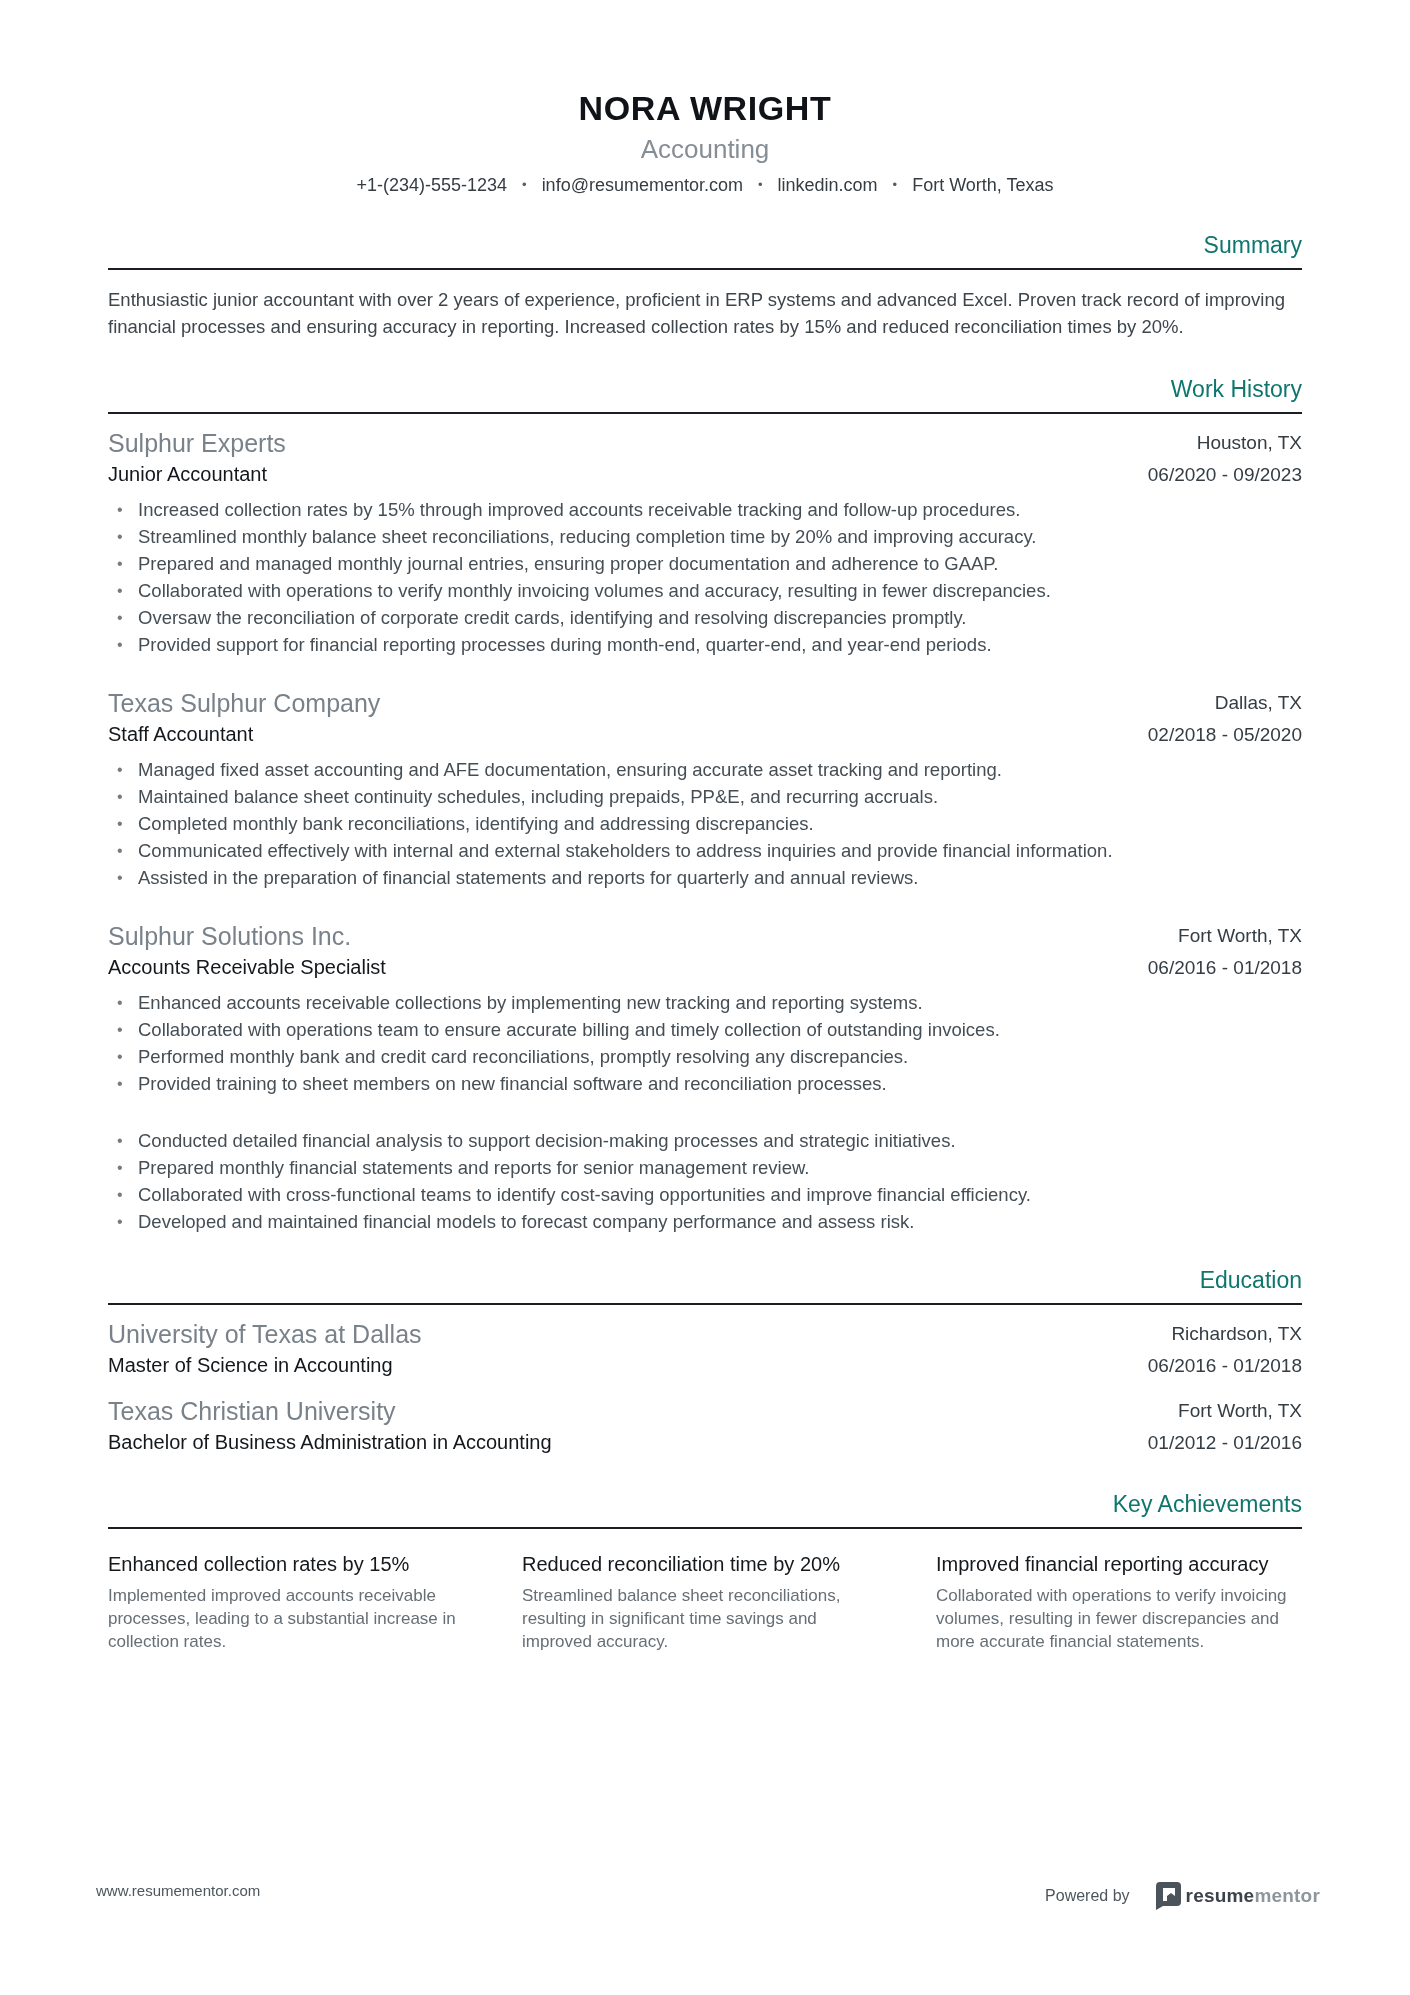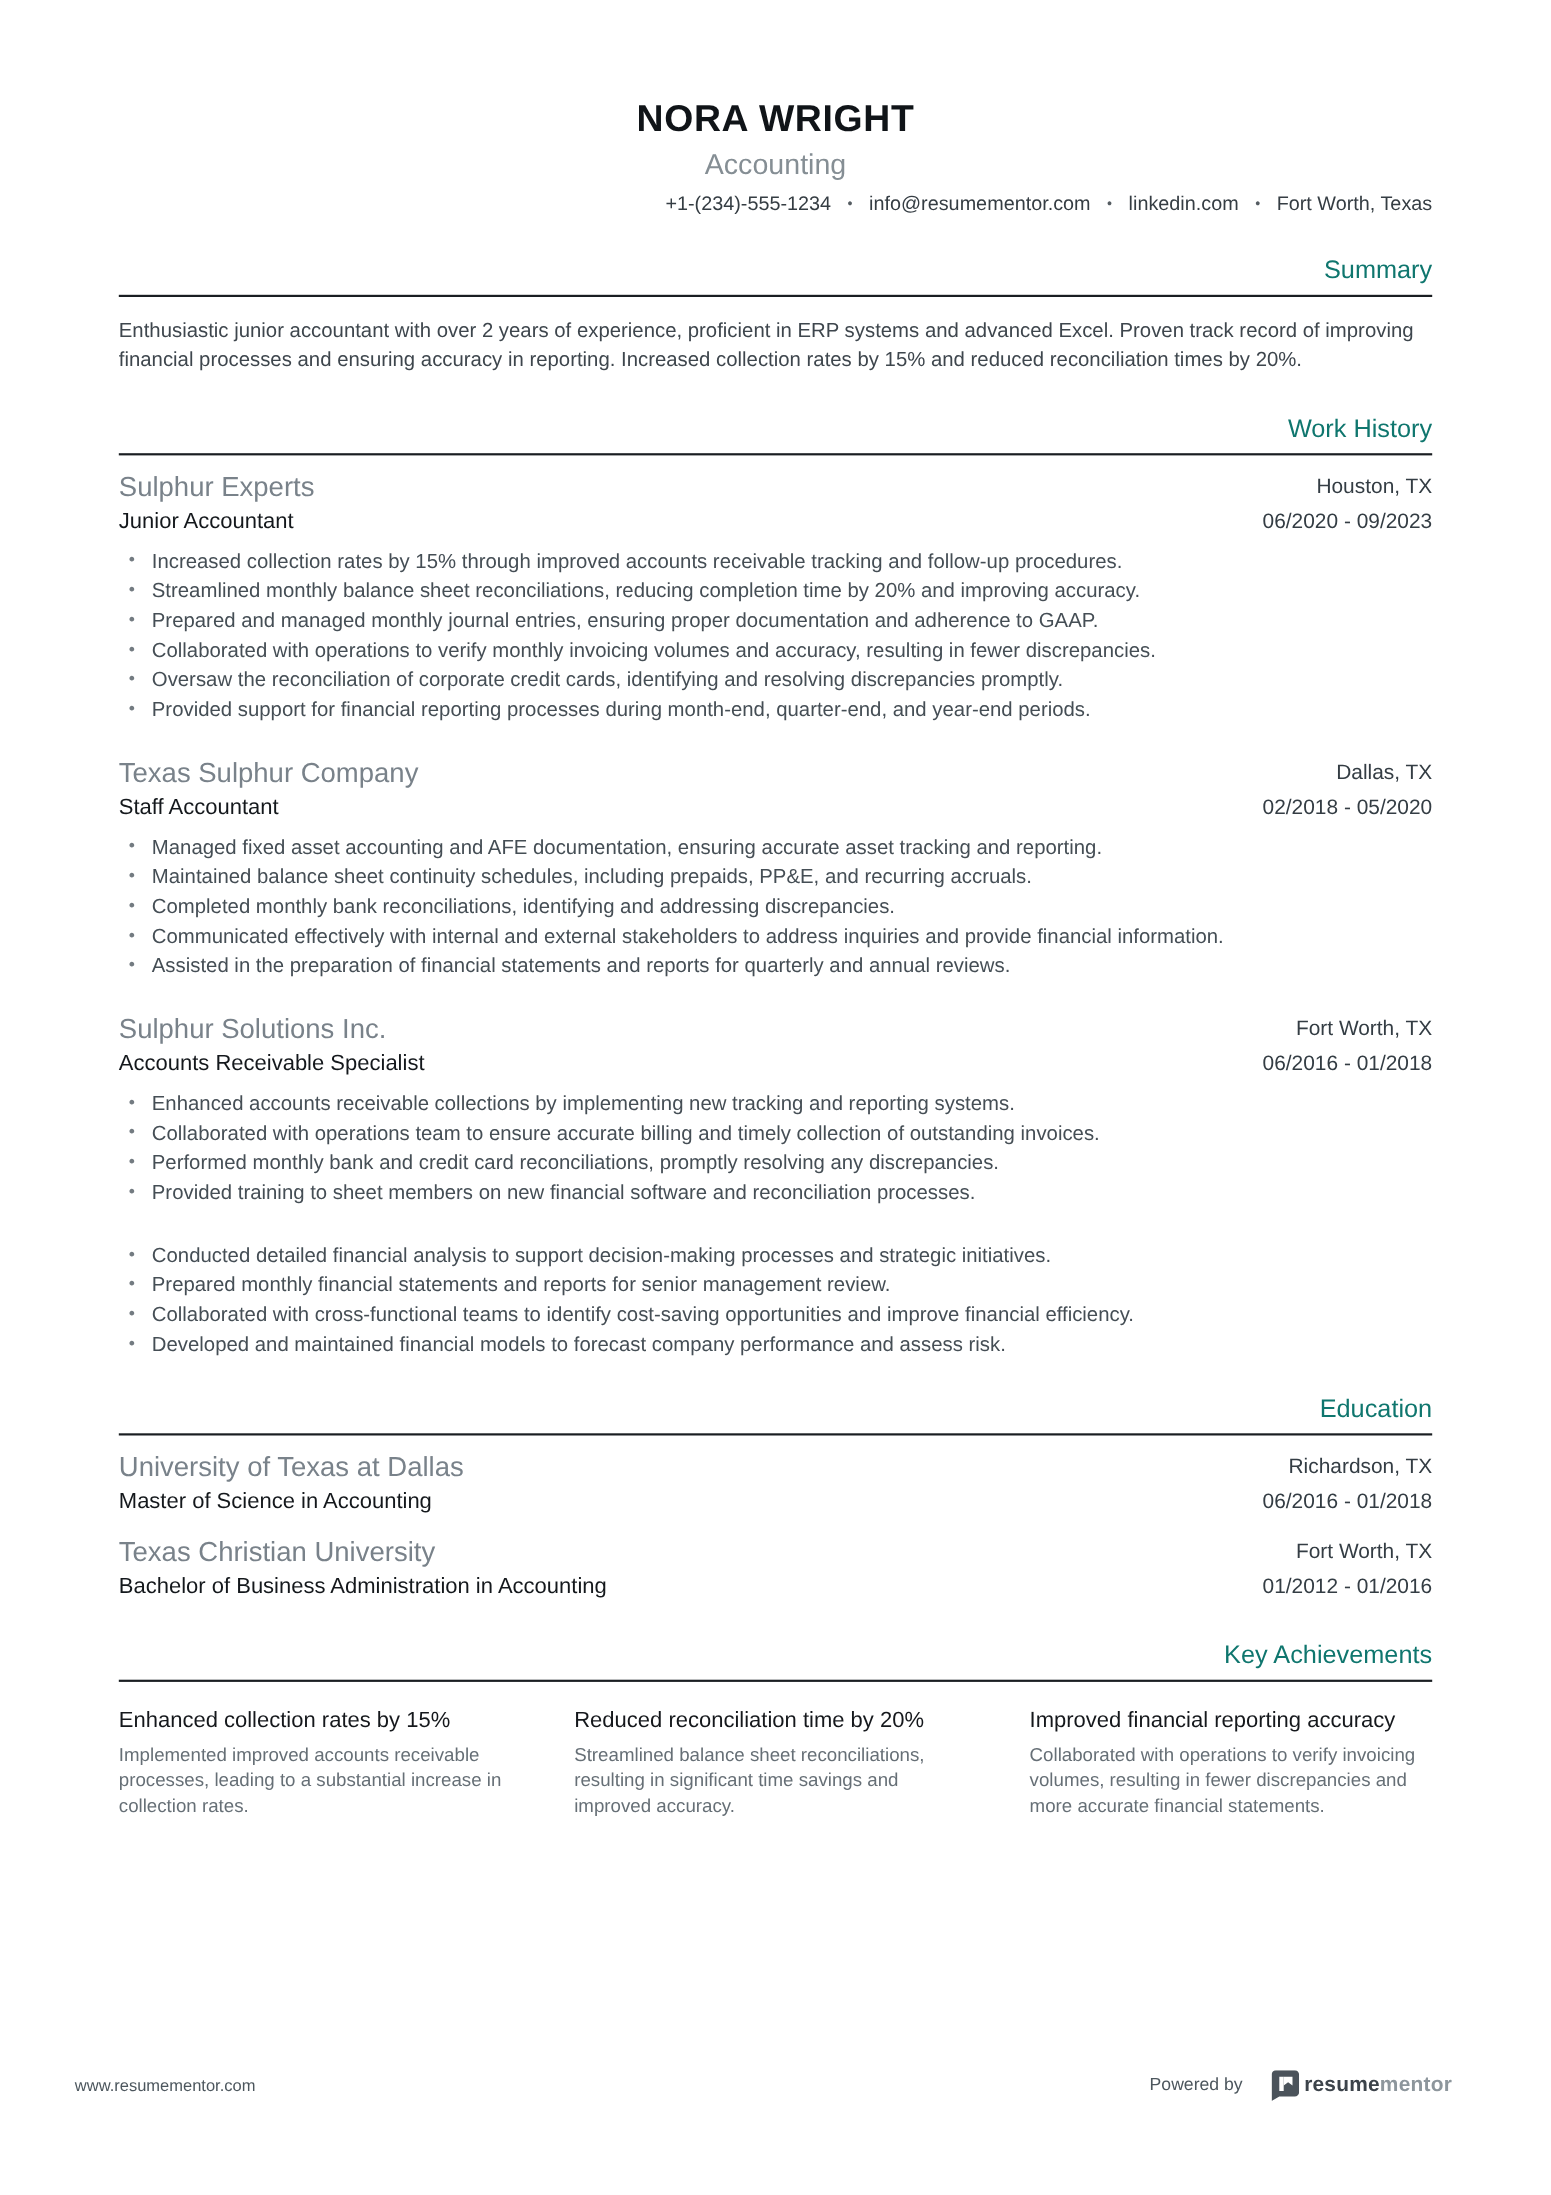--- a/index.html
+++ b/index.html
@@ -8,21 +8,21 @@
     width:1410px; height:1995px; position:relative;
     font-family:"Liberation Sans", sans-serif;
     color:#15181c;
   }
   .page { padding:88px 108px 0 108px; }
 
   
   .name { text-align:center; font-size:34px; line-height:40px; font-weight:700;
           letter-spacing:0.6px; color:#101418; }
   .role { text-align:center; font-size:26px; line-height:32px; color:#858e94; margin-top:5px; }
-  .contact { margin-top:9px; display:flex; justify-content:flex-end; align-items:center;
+  .contact { margin-top:9px; display:flex; justify-content:center; align-items:center;
              gap:15px; font-size:18px; line-height:22px; color:#353d43; }
   .contact .dot { color:#555c62; font-size:13px; }
 
   
   .sec-title { text-align:right; font-size:23px; line-height:30px; font-weight:500;
                color:#0f766e; }
   .sec-rule  { border:none; border-top:2px solid #1a1e22; margin-top:8px; }
   .mt-sum  { margin-top:34px; }
   .mt-work { margin-top:34px; }
   .mt-edu  { margin-top:30px; }
@@ -50,22 +50,22 @@
   .edu-entry { margin-top:18px; }
   .edu-entry:first-child { margin-top:0; }
 
   
   .ka-grid { margin-top:22px; display:grid; grid-template-columns:repeat(3,1fr);
              column-gap:50px;gap:48px; }
   .ka-title { font-size:20px; line-height:26px; font-weight:500; color:#15181c; }
   .ka-body  { margin-top:7px; font-size:17px; line-height:23px; color:#666f76; }
 
   
-  .footer { position:absolute; left:68px; right:90px; top:1882px;
-            display:flex; justify-content:space-between; align-items:center; }
+  .footer { position:absolute; left:96px; right:90px; top:1882px;
+            display:flex; justify-content:space-between; }
   .footer-url { font-size:15px; color:#4c565d; }
   .footer-right { display:flex; align-items:center; gap:26px; }
   .powered { font-size:16px; color:#4c565d; }
   .brand { display:flex; align-items:center; gap:5px; }
   .brand-text { font-size:19px; letter-spacing:0.2px; }
   .brand-text .b1 { font-weight:700; color:#3c434a; }
   .brand-text .b2 { font-weight:700; color:#8d969c; }
 </style>
 </head>
 <body>

